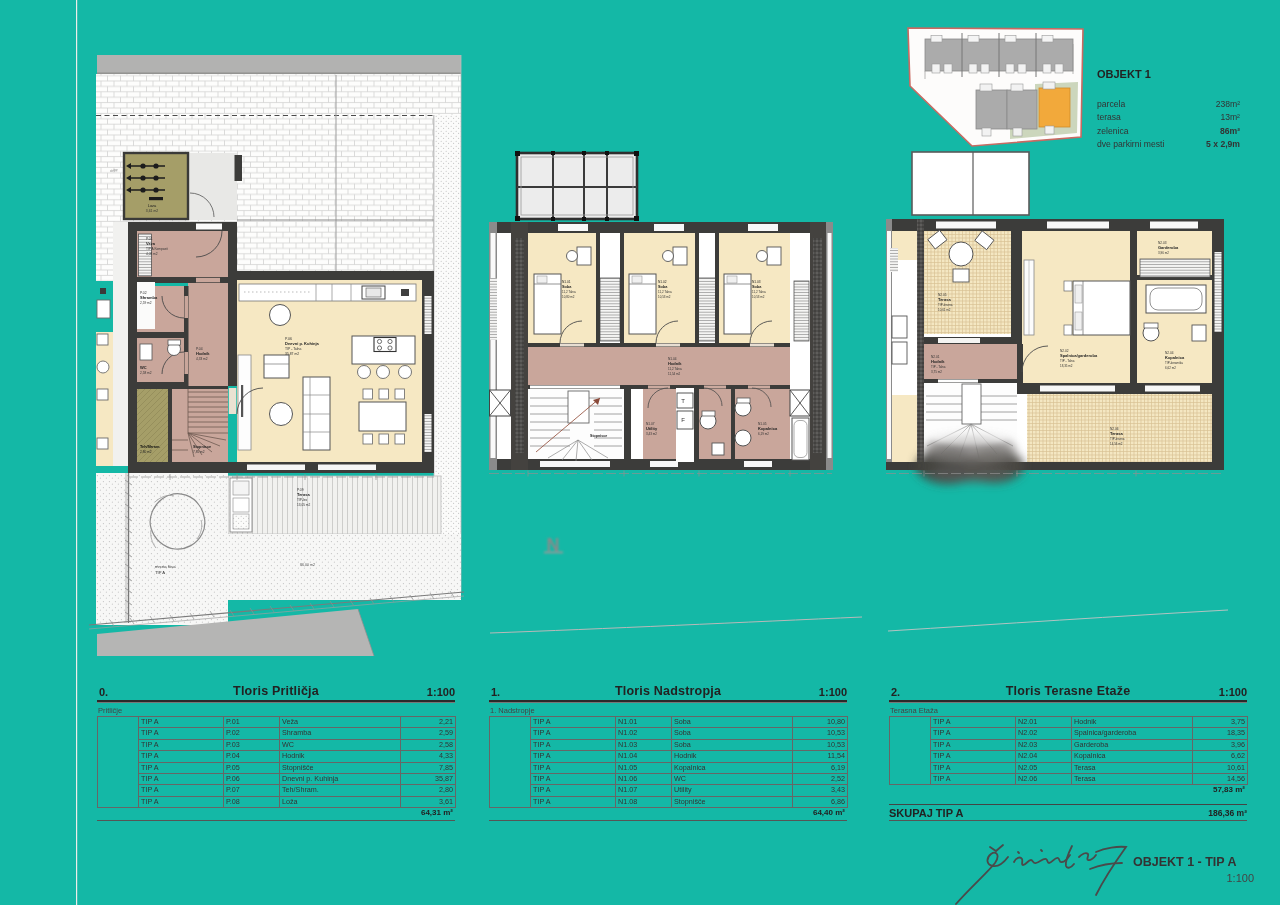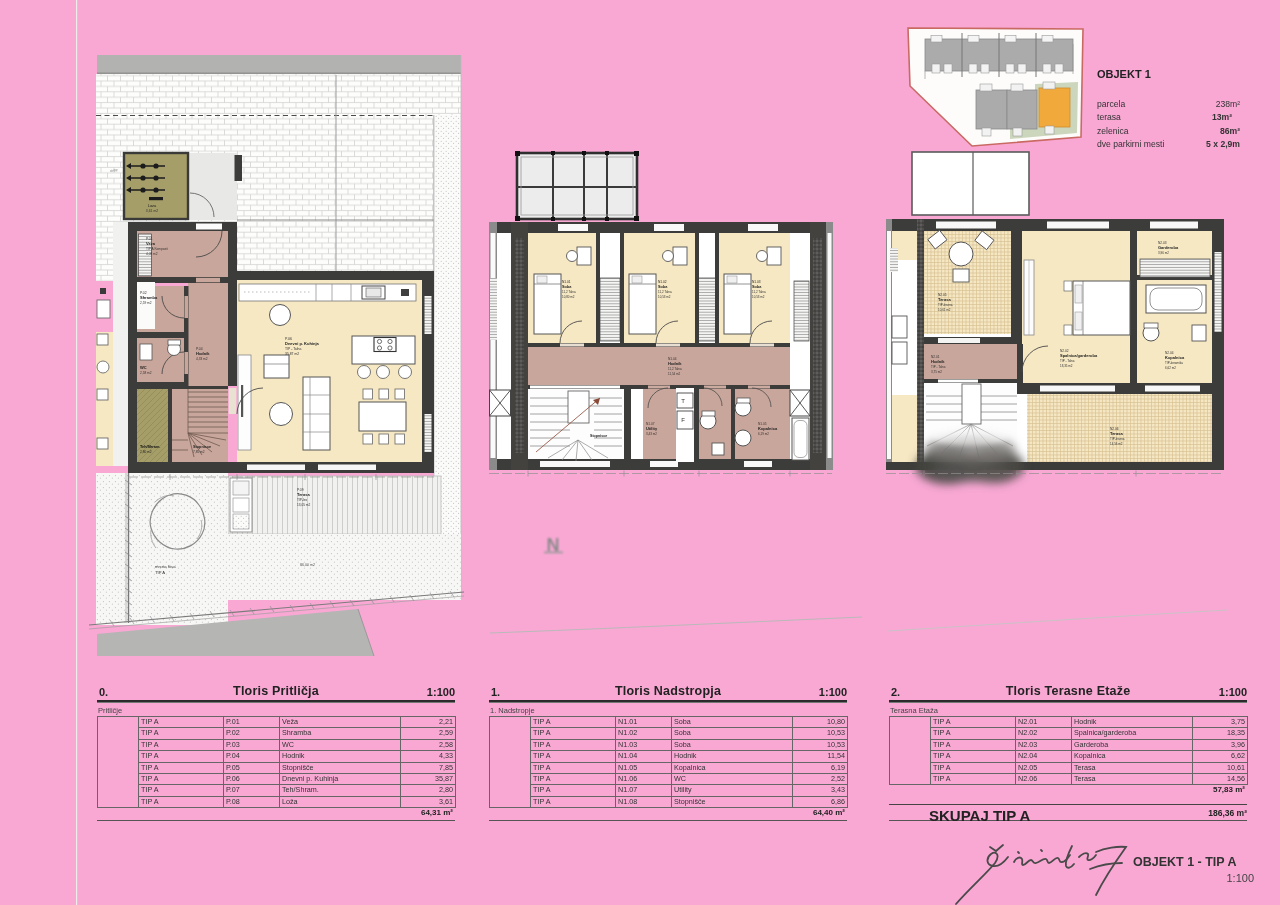--- a/index.html
+++ b/index.html
@@ -1,18 +1,18 @@
 <!DOCTYPE html>
 <html><head>
 <meta charset="utf-8">
 <style>
 html,body{margin:0;padding:0;background:#ffffff;}
 *{box-sizing:border-box;}
 body{font-family:"Liberation Sans",sans-serif;}
-#page{position:relative;width:1280px;height:905px;background:#f9a8d4;overflow:hidden;}
+#page{position:relative;width:1280px;height:905px;background:#14b8a6;overflow:hidden;}
 .tbl{position:absolute;font-family:"Liberation Sans",sans-serif;color:#222;}
 .thead{position:relative;height:19.5px;}
 .thead .num{position:absolute;left:2px;top:6px;font-size:11px;font-weight:bold;}
 .thead .ttl{position:absolute;left:0;right:0;top:4px;text-align:center;font-size:12.5px;font-weight:bold;letter-spacing:0.2px;}
 .thead .scl{position:absolute;right:0;top:6px;font-size:11px;font-weight:bold;}
 .hr2{border-top:2.2px solid #2a2a2a;border-bottom:0.8px solid #777;height:2.6px;margin-top:21px;}
 .sub{font-size:7.5px;color:#444;margin:3px 0 1.5px 1px;}
 table.rm{border-collapse:collapse;width:100%;table-layout:fixed;}
 table.rm td{border:0.8px solid #666;font-size:7.2px;color:#333;padding:0 2px;height:10.4px;line-height:10.4px;overflow:hidden;white-space:nowrap;}
 table.rm td.rt{text-align:right;}
@@ -771,21 +771,21 @@
 <path d="M1090 869C1100 865 1114 863 1122 863"></path>
 </g>
 </svg>
 
 <div style="position:absolute;left:1097px;top:68px;width:160px;">
 
 <div style="font-size:11px;font-weight:bold;color:#222;">OBJEKT 1</div>
 
 <div style="position:relative;font-size:8.6px;color:#333;margin-top:18px;line-height:13.4px;width:143px;">
 <div>parcela<span style="position:absolute;right:0;font-weight:normal;">238m²</span></div>
-<div>terasa<span style="position:absolute;right:8px;font-weight:bold;">13m²</span></div>
+<div>terasa<span style="position:absolute;right:0;font-weight:normal;">13m²</span></div>
 <div>zelenica<span style="position:absolute;right:0;font-weight:bold;">86m²</span></div>
 <div>dve parkirni mesti<span style="position:absolute;right:0;font-weight:bold;">5 x 2,9m</span></div>
 </div>
 </div>
 
 <div class="tbl" style="left:97px;top:680px;width:358px;">
 
 <div class="thead">
         <span class="num">0.</span>
         <span class="ttl">Tloris Pritličja</span>
@@ -994,21 +994,21 @@
             <td class="rt">14,56</td>
           </tr>
 </tbody>
       </table>
 
 <div class="tot">57,83 m²</div>
 
 <div style="border-top:1.6px solid #444;margin-top:10px;"></div>
 
 <div style="position:relative;height:14px;margin-top:1px;">
-<span style="font-size:15px;font-weight:bold;color:#222;position:absolute;left:0;top:1px;margin-left:40px;">SKUPAJ TIP A</span>
+<span style="font-size:11px;font-weight:bold;color:#222;position:absolute;left:0;top:1px;">SKUPAJ TIP A</span>
 <span style="position:absolute;right:0;top:2px;font-size:8.5px;font-weight:bold;color:#222;">186,36 m²</span>
 </div>
 <div style="border-top:1.4px solid #555;"></div>
 </div>
 
 <div style="position:absolute;left:1133px;top:855px;width:124px;text-align:left;font-size:12.5px;font-weight:bold;color:#333;">OBJEKT 1 - TIP A</div>
 
 <div style="position:absolute;left:1133px;top:872px;width:121px;text-align:right;font-size:11px;color:#444;">1:100</div>
 </div>
 

